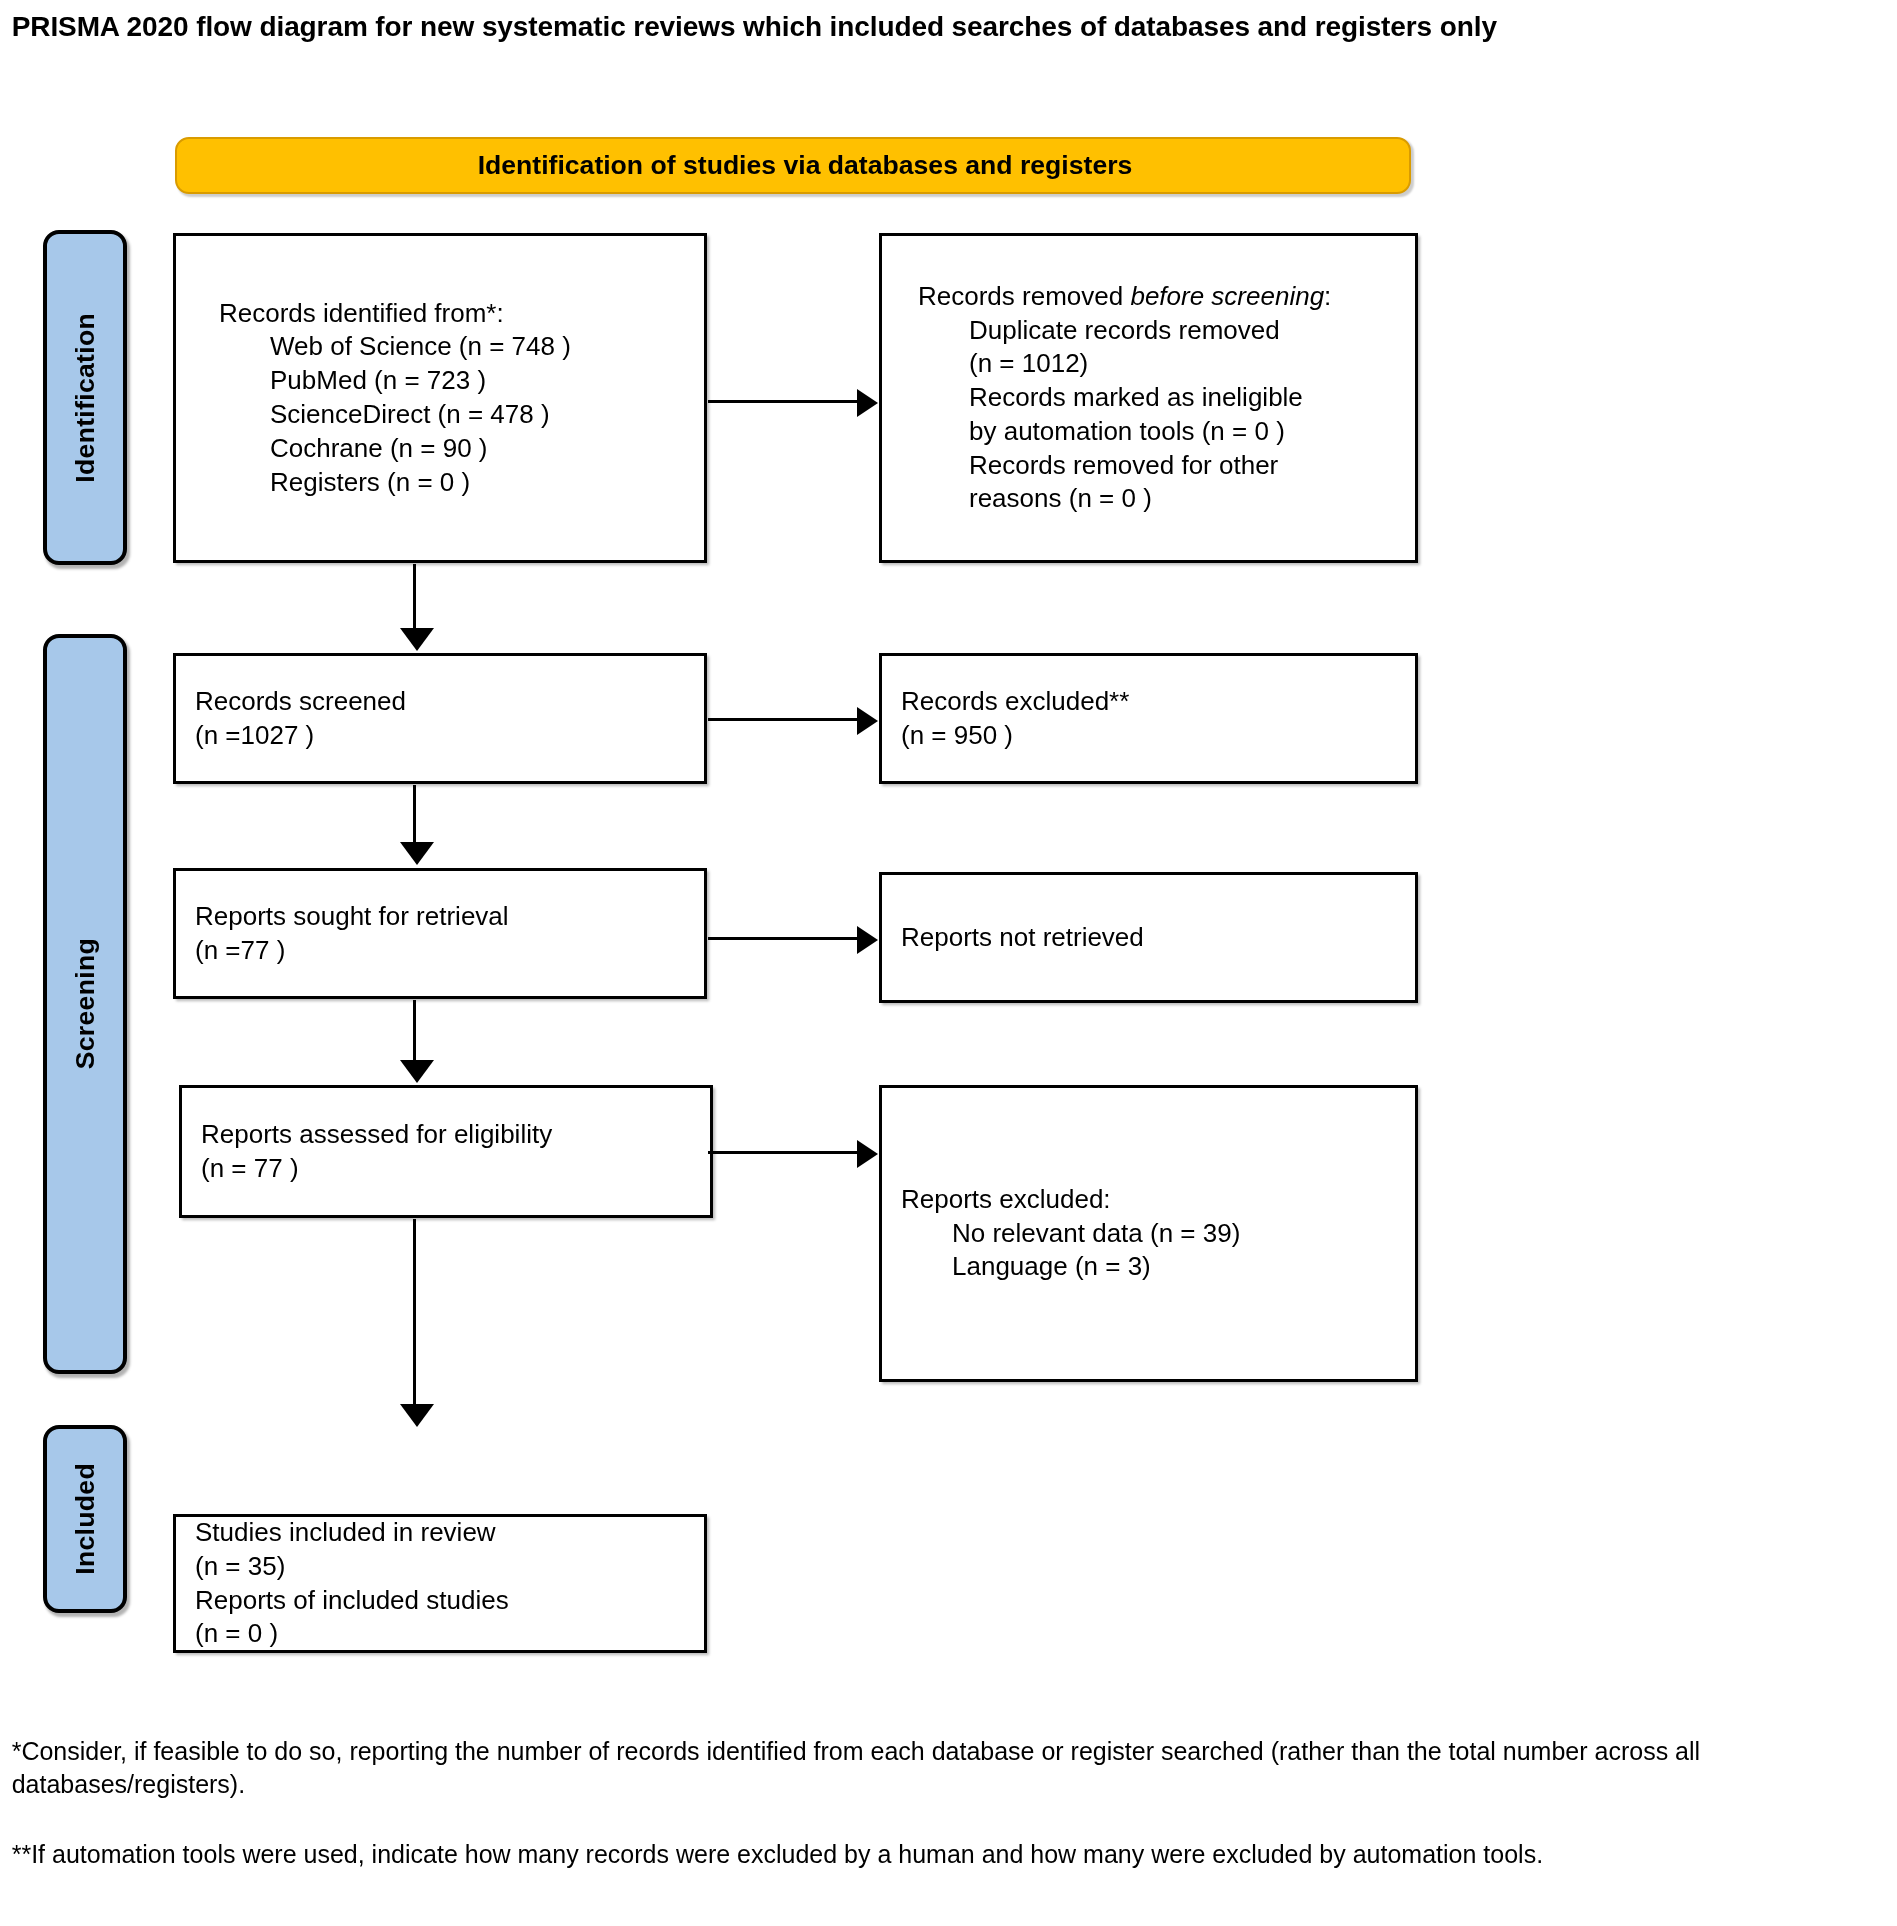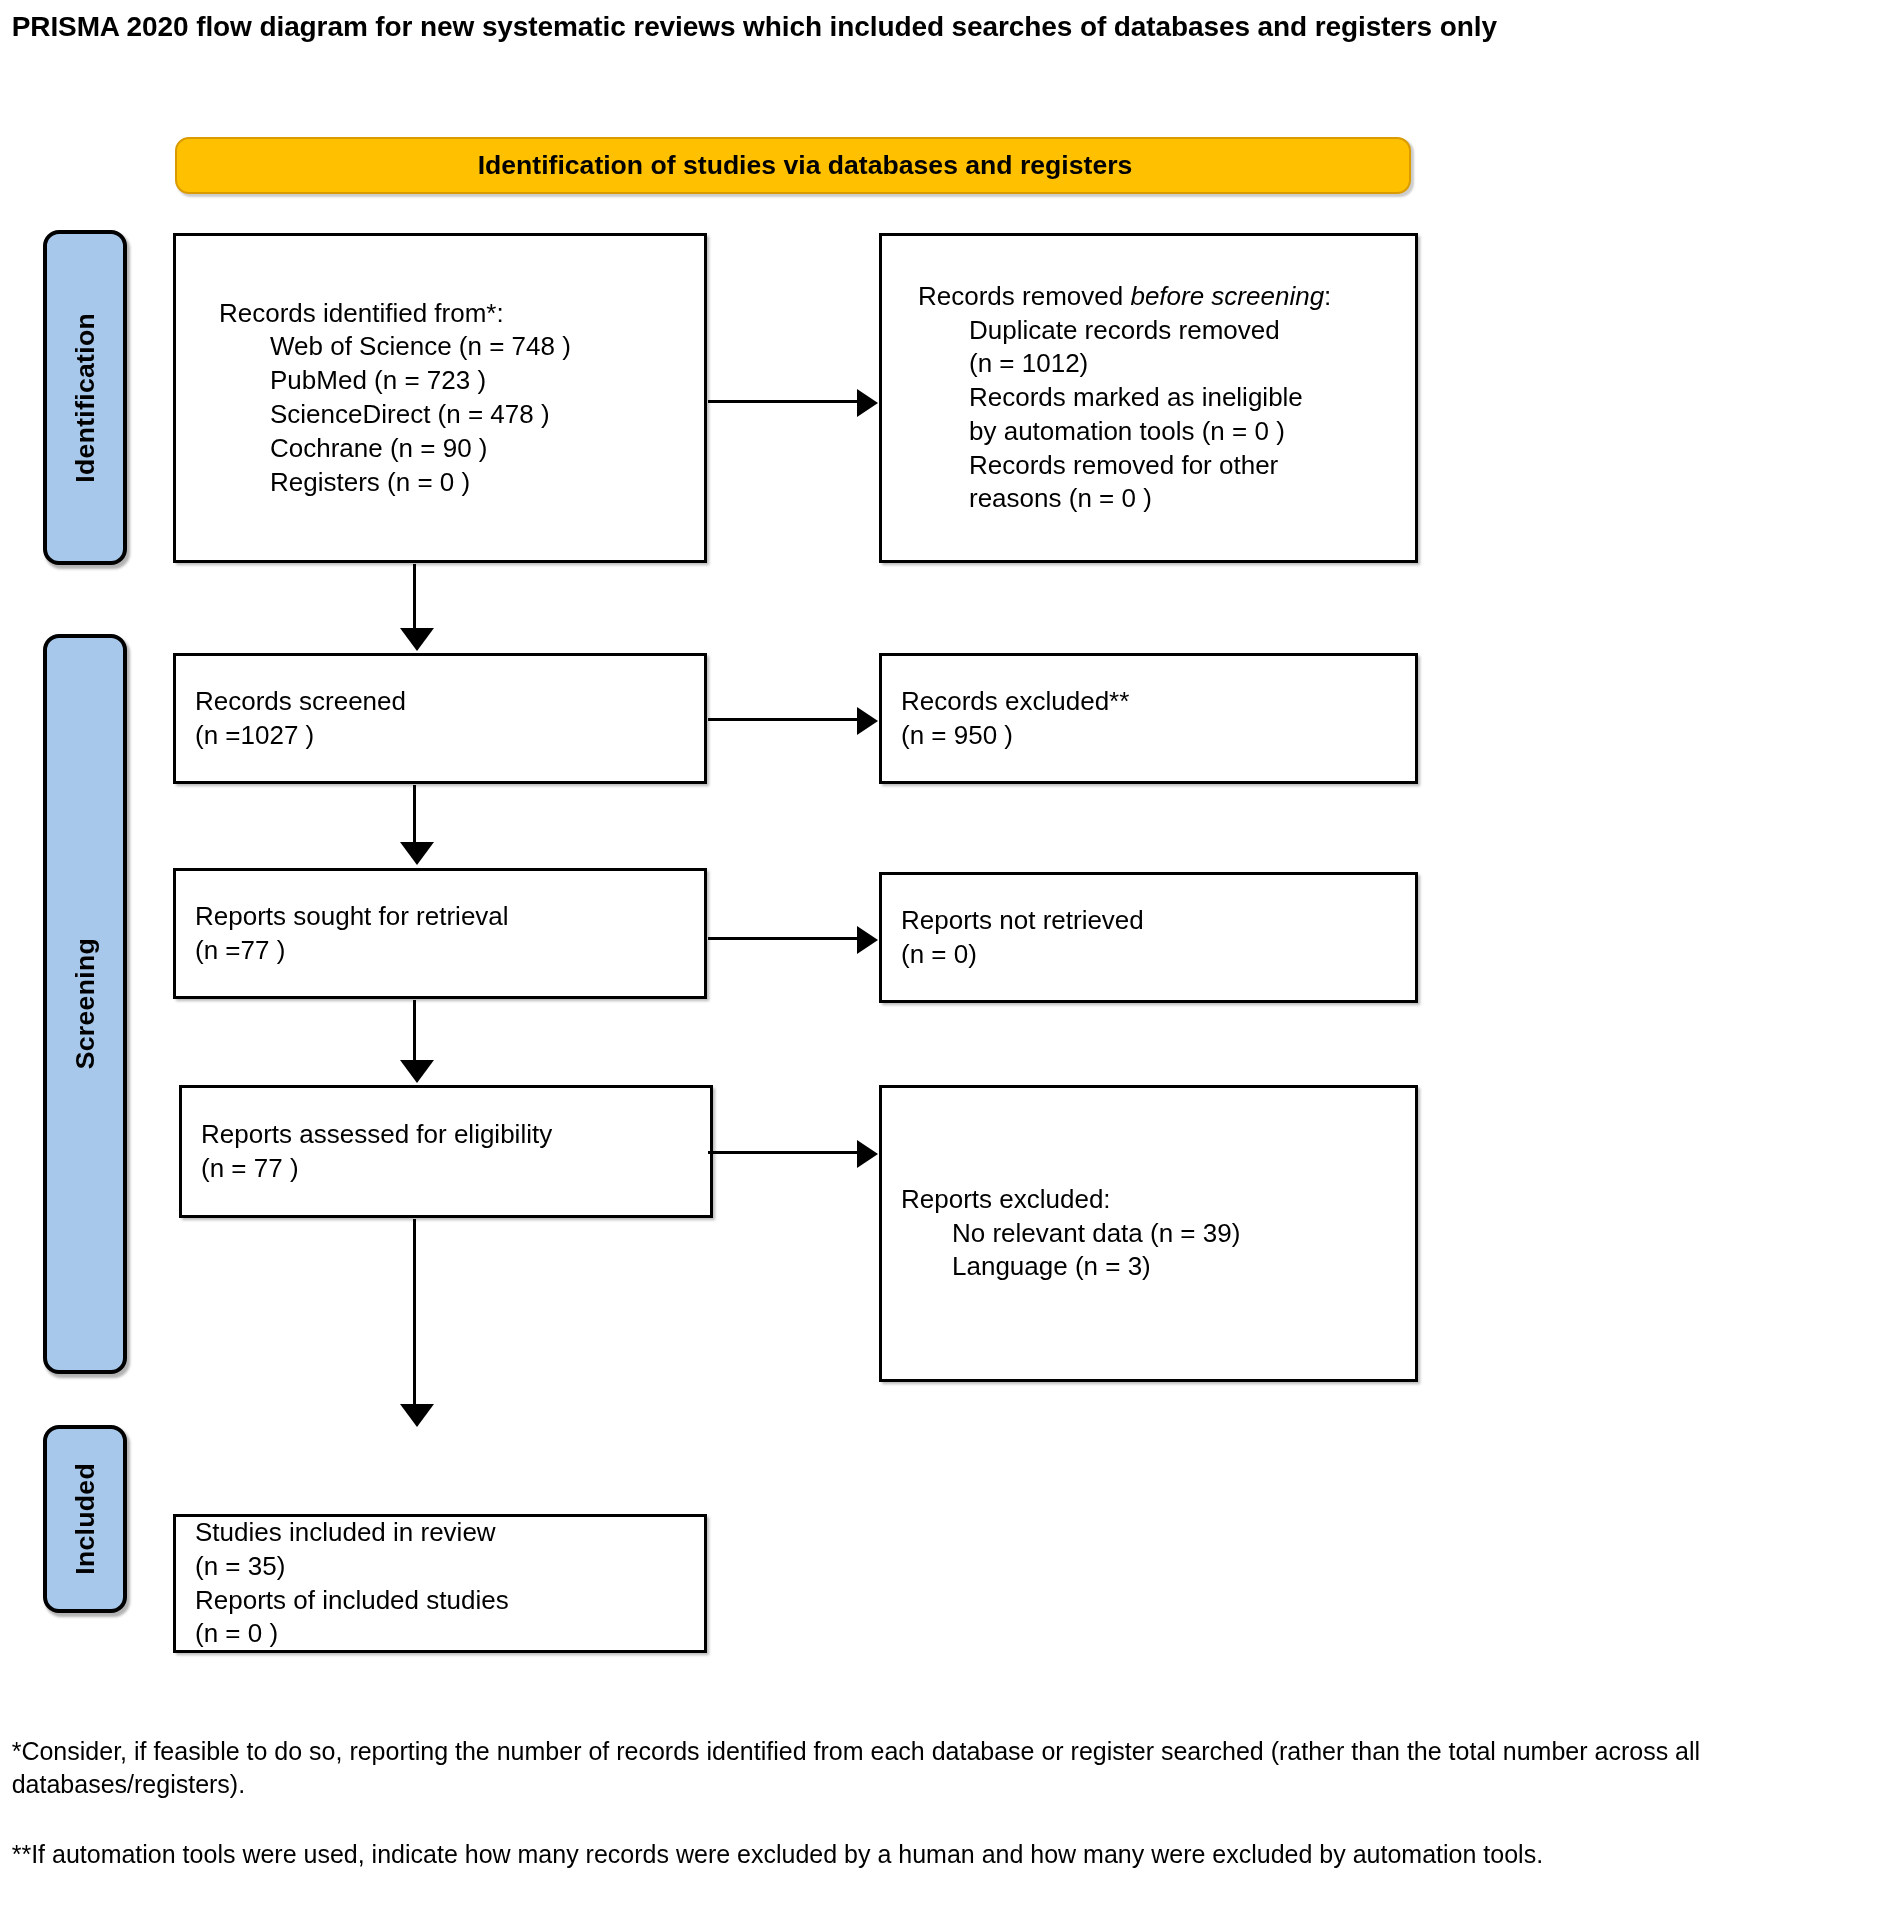--- a/index.html
+++ b/index.html
@@ -210,21 +210,20 @@
   <div class="line">Records excluded**</div>
   <div class="line">(n = 950 )</div>
 </div>
 
 <div class="flow-box col-left" id="box-sought">
   <div class="line">Reports sought for retrieval</div>
   <div class="line">(n =77 )</div>
 </div>
 <div class="flow-box col-right" id="box-notretrieved">
   <div class="line">Reports not retrieved</div>
-  <div class="line">(n = 0)</div>
 </div>
 
 <div class="flow-box col-left" id="box-assessed">
   <div class="line">Reports assessed for eligibility</div>
   <div class="line">(n = 77 )</div>
 </div>
 <div class="flow-box col-right" id="box-reportsexcluded">
   <div class="line">Reports excluded:</div>
   <div class="line indent">No relevant data (n = 39)</div>
   <div class="line indent">Language (n = 3)</div>

